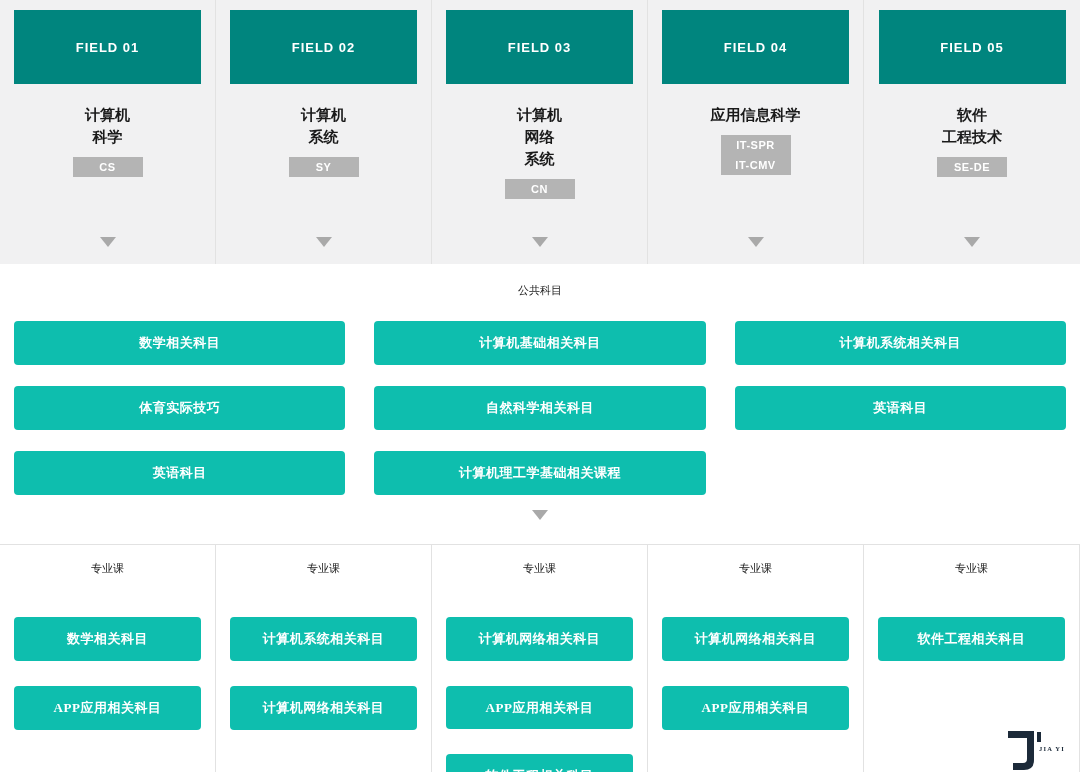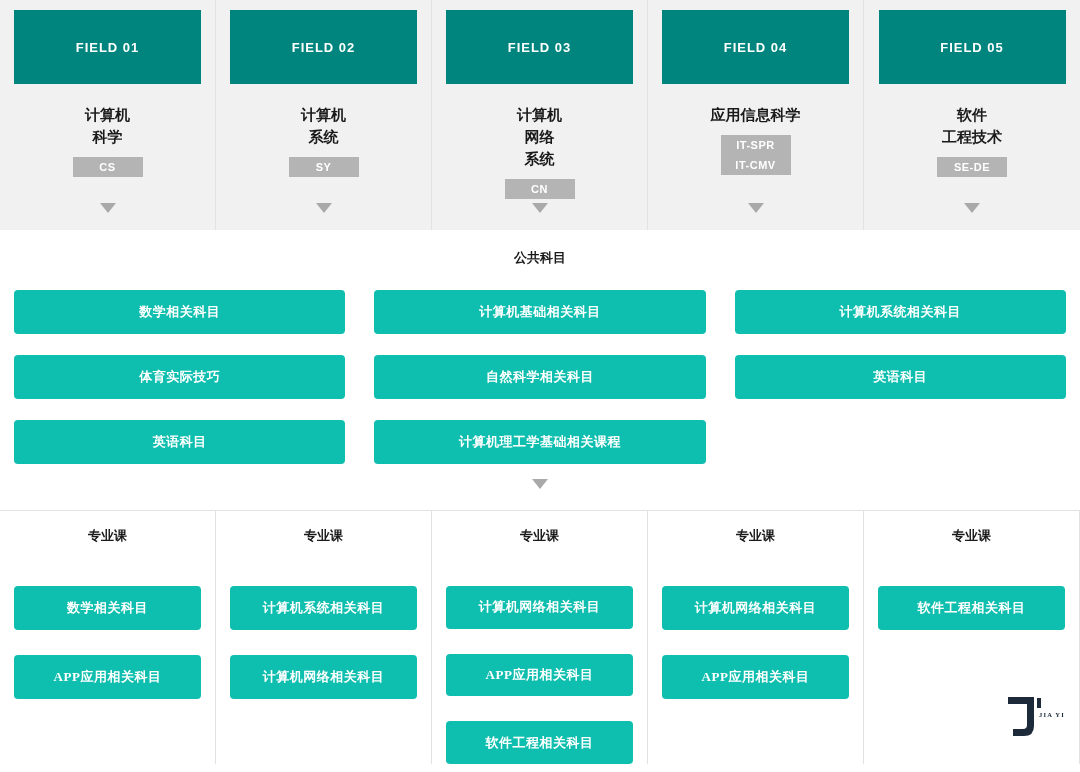--- a/index.html
+++ b/index.html
@@ -1,32 +1,32 @@
 <!DOCTYPE html>
 <html style="--header-teal: #00857E; --button-teal: #0EBEAE; --badge-gray: #B4B4B4; --arrow-gray: #A9A9A9; --top-bg: #F1F1F2; --divider: #E2E2E2; --logo-navy: #1C2A39; --text-dark: #1A1A1A;"><head>
 <meta charset="utf-8">
 <style>
   html,body{margin:0;padding:0;}
   body{font-family:"Liberation Sans","DejaVu Sans",sans-serif;background:#ffffff;}
   .page{position:relative;width:1080px;height:772px;background:#fff;overflow:hidden;}
 
   
-  .fields{display:flex;height:230px;background:var(--top-bg);}
+  .fields{display:flex;height:264px;background:var(--top-bg);}
   .field-col{position:relative;width:216px;box-sizing:border-box;border-right:1px solid var(--divider);display:flex;flex-direction:column;align-items:center;}
   .field-col:last-child{border-right:none;}
   .field-header{margin-top:10px;width:187px;height:74px;background:var(--header-teal);color:#fff;font-size:13px;font-weight:bold;letter-spacing:1px;display:flex;align-items:center;justify-content:center;}
   .field-title{margin-top:20px;font-size:15px;font-weight:bold;color:var(--text-dark);line-height:22px;text-align:center;}
   .badges{margin-top:9px;display:flex;flex-direction:column;align-items:center;}
   .badge{display:inline-block;min-width:54px;padding:0 8px;height:20px;line-height:20px;background:var(--badge-gray);color:#fff;font-size:11px;font-weight:bold;text-align:center;letter-spacing:.5px;}
   .tri-down{width:0;height:0;border-left:8px solid transparent;border-right:8px solid transparent;border-top:10px solid var(--arrow-gray);}
   .field-col .tri-down{position:absolute;bottom:17px;left:50%;transform:translateX(-50%);}
 
   
   .common{position:relative;height:280px;box-sizing:border-box;padding-top:19px;}
-  .section-title{font-size:13px;font-weight:bold;color:var(--text-dark);text-align:center;margin:0;}
+  .section-title{font-size:11px;font-weight:normal;color:var(--text-dark);text-align:center;margin:0;}
   .common-grid{display:grid;grid-template-columns:repeat(3,1fr);column-gap:29px;row-gap:21px;padding:0 14px;margin-top:23px;}
   .btn{height:44px;background:var(--button-teal);border-radius:4px;color:#fff;font-size:13px;font-weight:bold;display:flex;align-items:center;justify-content:center;letter-spacing:.5px;cursor:pointer;border:none;font-family:Liberation Serif, serif;}
   .common .tri-down{margin:15px auto 0;}
 
   
   .majors{position:relative;display:flex;height:254px;border-top:1px solid var(--divider);box-sizing:border-box;}
   .major-col{position:relative;width:216px;box-sizing:border-box;border-right:1px solid var(--divider);padding-top:16px;display:flex;flex-direction:column;}
   .major-col:last-child{border-right:none;}
   .major-col .section-title{margin-bottom:16px;}
   .major-col .btn{margin:25px 14px 0;height:44px;}

